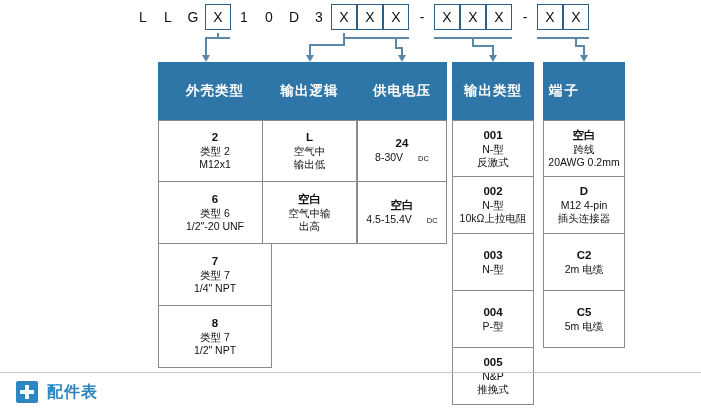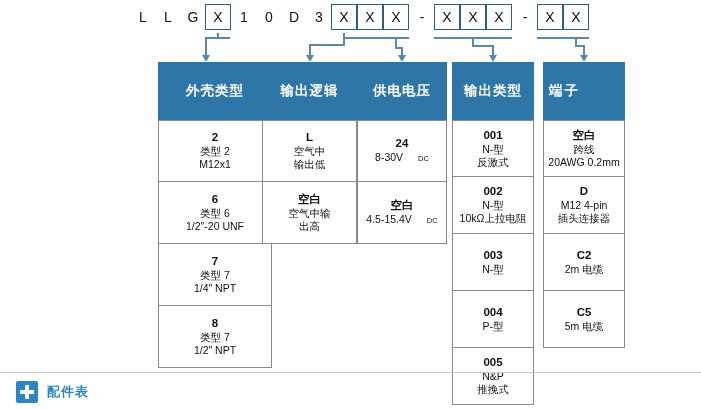--- a/index.html
+++ b/index.html
@@ -150,21 +150,21 @@
     position: absolute;
     background: #ffffff;
   }
   #plus-icon::before {
     left: 4px; top: 9px; width: 14px; height: 4px;
   }
   #plus-icon::after {
     left: 9px; top: 4px; width: 4px; height: 14px;
   }
   #accessories-label {
-    font-size: 13px;
+    font-size: 16px;
     font-weight: bold;
     color: #2e86c1;
     letter-spacing: 1px;
   }
 </style>
 </head>
 <body>
 
 <div id="stage">
 

